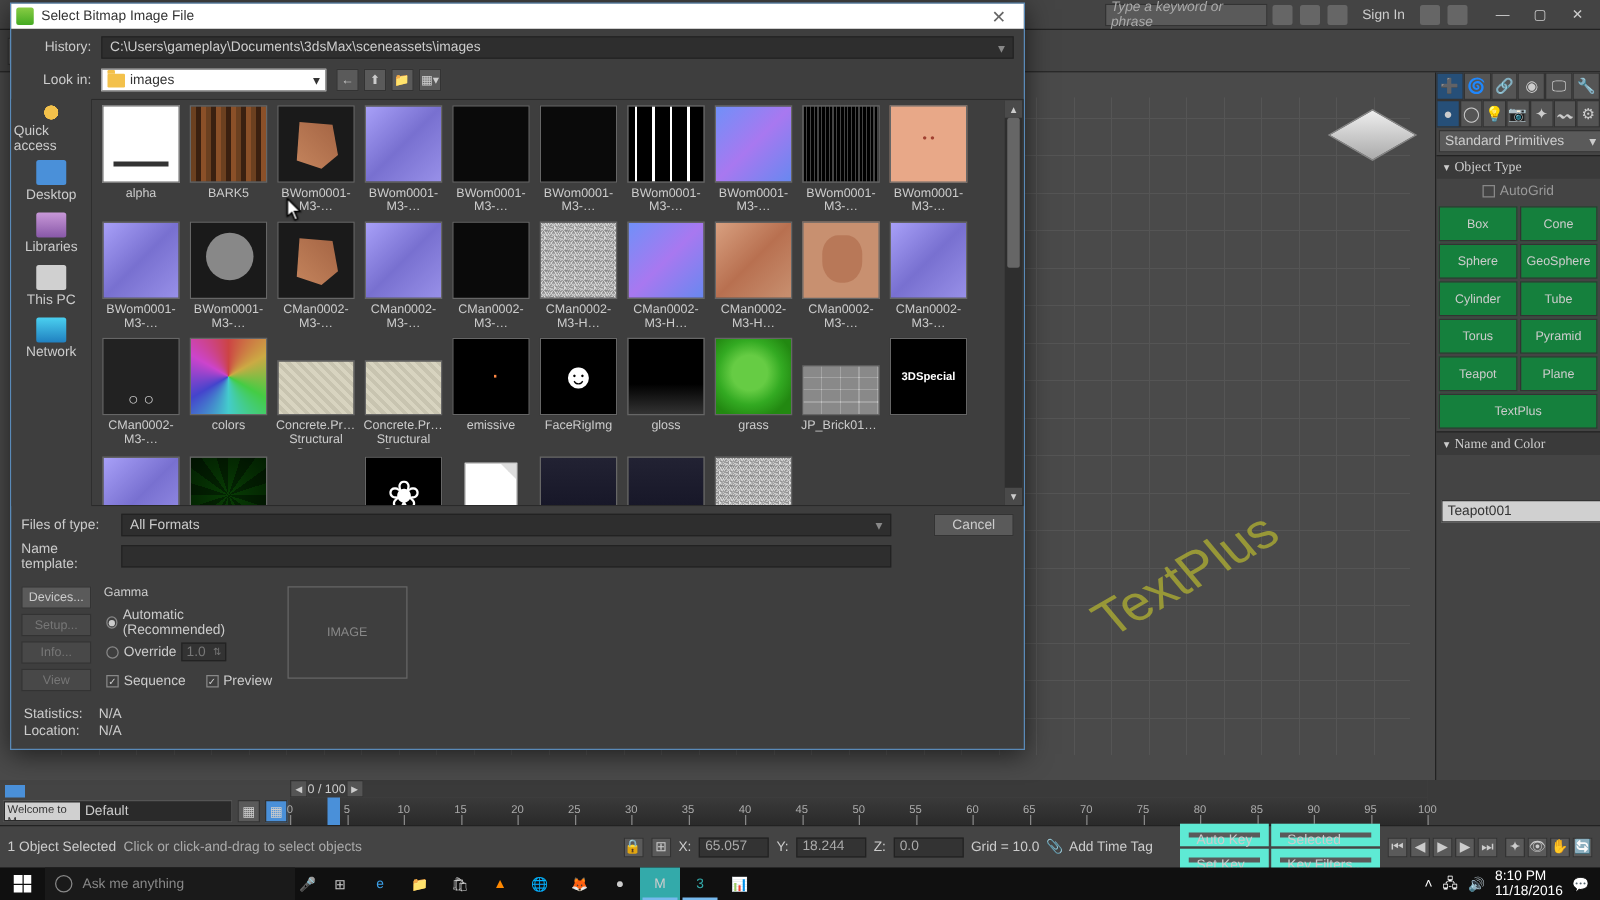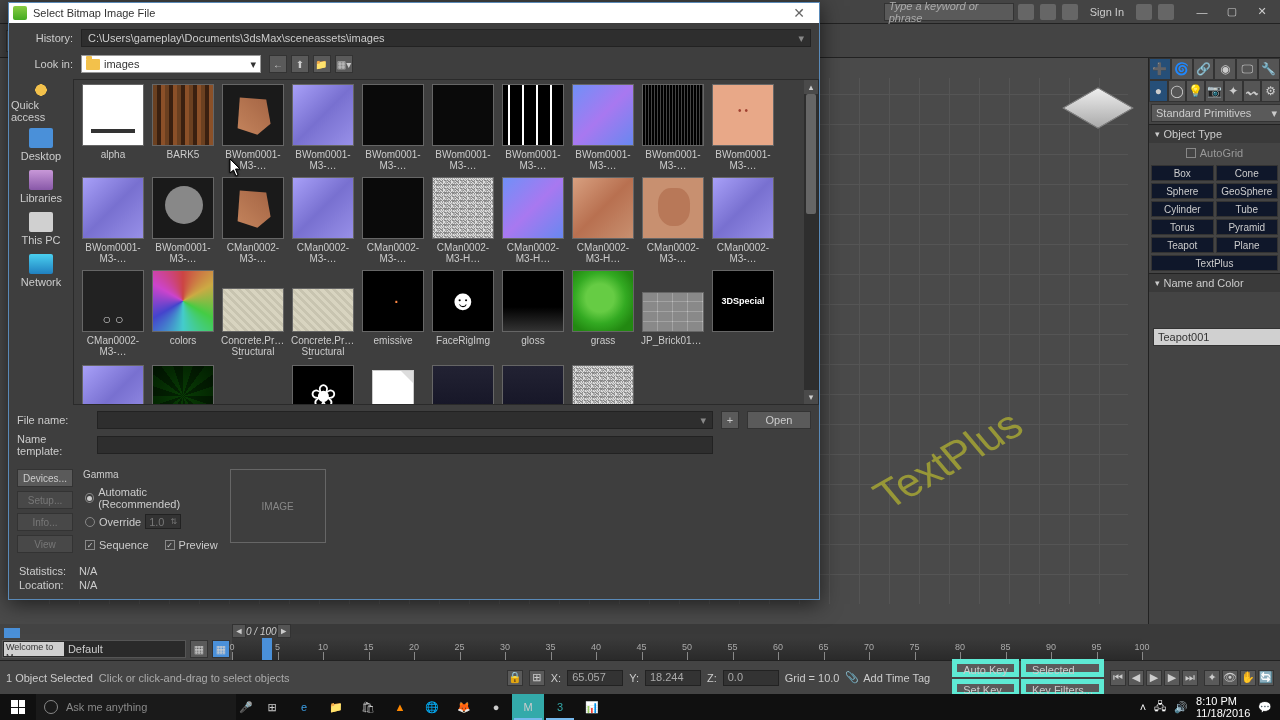--- a/index.html
+++ b/index.html
@@ -35,42 +35,42 @@
 .cube-shape { width:40px; height:40px; background:linear-gradient(135deg,#eee,#aaa); transform:rotate(45deg) skew(-15deg,-15deg); margin:10px; border:1px solid #888; }
 
 
 .cmd-panel { position:absolute; right:0; top:58px; width:132px; bottom:96px; background:#444; border-left:1px solid #222; overflow:hidden; }
 .cmd-tabs { display:flex; background:#3a3a3a; }
 .cmd-tab { width:22px; height:22px; background:#555; border:1px solid #333; display:flex; align-items:center; justify-content:center; font-size:12px; }
 .cmd-tab.active { background:#264f78; }
 .cmd-row2 { display:flex; background:#3a3a3a; }
 .dropdown { width:100%; height:18px; background:#5a5a5a; border:1px solid #333; color:#ccc; padding:0 4px; display:flex; align-items:center; justify-content:space-between; margin:2px; }
 .dropdown::after { content:"▾"; }
-.rollout-hdr { background:#3a3a3a; padding:3px 6px; border-top:1px solid #222; display:flex; align-items:center; gap:4px; }
+.rollout-hdr { background:#3a3a3a; padding:3px 6px; border-top:1px solid #222; display:flex; align-items:center; gap:4px;font-family:Liberation Serif, serif; }
 .rollout-hdr::before { content:"▾"; font-size:9px; }
 .autogrid { display:flex; align-items:center; justify-content:center; gap:4px; padding:4px; color:#999; }
 .btn-grid { display:grid; grid-template-columns:1fr 1fr; gap:2px; padding:2px; }
-.btn-grid button { height:16px; background:#0f172a; border:1px solid #333; color:#ccc; font-size:10px; }
+.btn-grid button { height:28px; background:#15803d; border:1px solid #333; color:#ccc; font-size:10px; }
 .btn-grid button.wide { grid-column:1/3; }
 .name-row { display:flex; gap:2px; padding:4px;margin-top:32px; }
 .name-input { flex:1; height:18px; background:#d0d0d0; color:#333; border:1px solid #333; padding:0 4px; }
 
 
 .timeslider { position:absolute; left:232px; right:138px; bottom:60px; height:36px; background:#444; }
 .ts-top { height:14px; display:flex; align-items:center; background:#3a3a3a; }
 .ts-arrow { width:14px; height:14px; background:#555; border:1px solid #333; text-align:center; line-height:12px; font-size:9px; }
-.ts-label { padding:0 0; font-size:10px;font-style:italic; }
+.ts-label { padding:0 0; font-size:10px; }
 .ts-ruler { height:22px; background:linear-gradient(#3a3a3a,#2a2a2a); position:relative; display:flex; }
 .ts-tick { position:absolute; bottom:0; width:1px; height:8px; background:#888; }
 .ts-num { position:absolute; bottom:8px; font-size:9px; color:#aaa; transform:translateX(-50%); }
 .ts-marker { position:absolute; left:30px; top:0; width:10px; height:100%; background:#4a90d9; }
 
 .statusbar { position:absolute; left:0; right:0; bottom:26px; height:34px; background:#444; display:flex; align-items:center; gap:6px; padding:0 6px; border-top:1px solid #222; font-size:10px; }
 .sb-input { height:16px; background:#333; border:1px solid #222; color:#aaa; padding:0 4px; width:56px; }
-.sb-btn { height:18px; padding:0 6px; background:#5a5a5a; border:5px solid #5eead4; color:#ccc; }
+.sb-btn { height:18px; padding:0 6px; background:#5a5a5a; border:7px solid #5eead4; color:#ccc; }
 .workspace-bar { position:absolute; left:0; bottom:60px; width:232px; height:36px; background:#444; display:flex; flex-direction:column; justify-content:flex-end; padding:2px; }
 .ws-row { display:flex; align-items:center; gap:4px; }
 .ws-dd { flex:1; height:18px; background:#2a2a2a; border:1px solid #555; padding:0 4px; display:flex; align-items:center; }
 .prompt-left { position:absolute; left:4px; bottom:38px; width:60px; height:14px; background:#d0d0d0; color:#333; font-size:9px; padding:0 2px; overflow:hidden; }
 
 
 .taskbar { position:absolute; left:0; right:0; bottom:0; height:26px; background:#101010; display:flex; align-items:center; }
 .start { width:36px; height:26px; display:flex; align-items:center; justify-content:center; }
 .win-logo { width:14px; height:14px; display:grid; grid-template:1fr 1fr/1fr 1fr; gap:1px; }
 .win-logo div { background:#fff; }
@@ -588,26 +588,26 @@
       <div class="scroll-track">
         <div class="scroll-btn" style="top:0">▴</div>
         <div class="scroll-thumb"></div>
         <div class="scroll-btn" style="bottom:0">▾</div>
       </div>
     </div>
   </div>
 
   <div class="dlg-bottom">
     <div class="dlg-row">
-      <div class="dlg-label" style="width:72px;text-align:left">File name:</div>
+      <div class="dlg-label" style="width:72px;text-align:left">Files of type:</div>
       <div class="dlg-field combo">
-          <span></span>
+          <span>All Formats</span>
         </div>
-      <div class="plus-btn">+</div>
-      <div class="dlg-btn">Open</div>
+      <div style="width:18px"></div>
+      <div class="dlg-btn">Cancel</div>
     </div>
     <div class="dlg-row">
       <div class="dlg-label" style="width:72px;text-align:left">Name template:</div>
       <div class="dlg-field"></div>
       <div style="width:90px"></div>
     </div>
   </div>
 
   <div class="dlg-lower">
     <div class="lower-btns" id="sidebtns">

